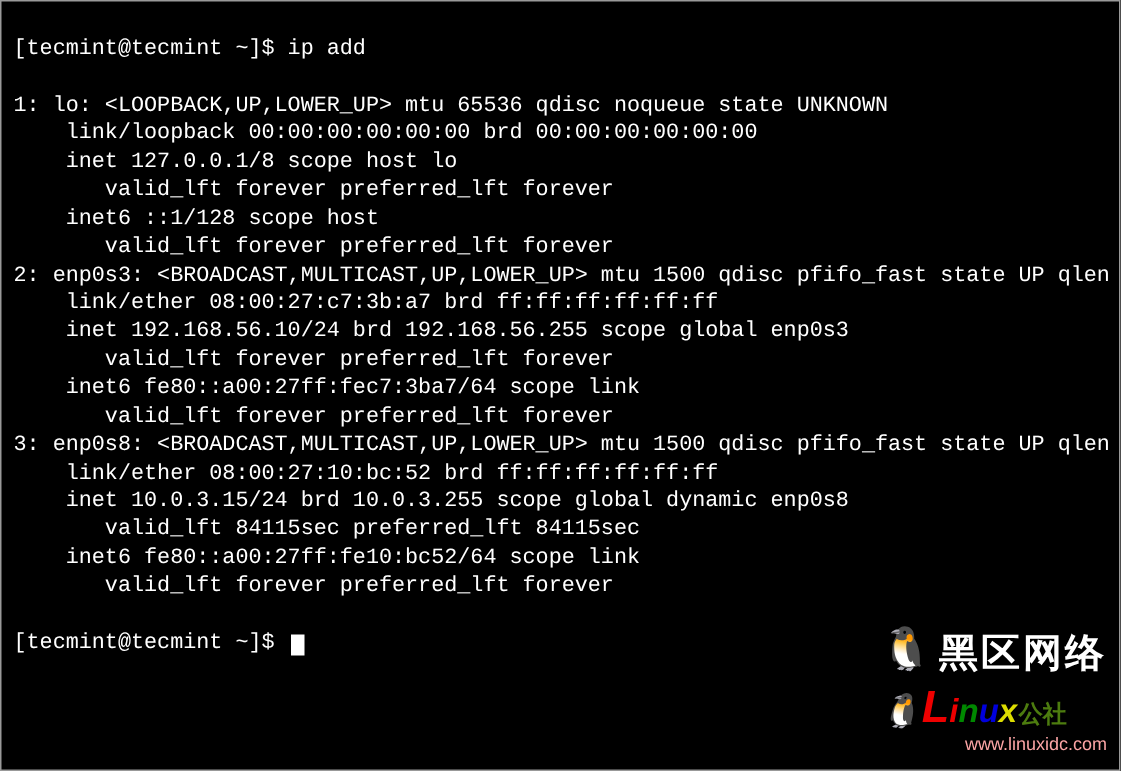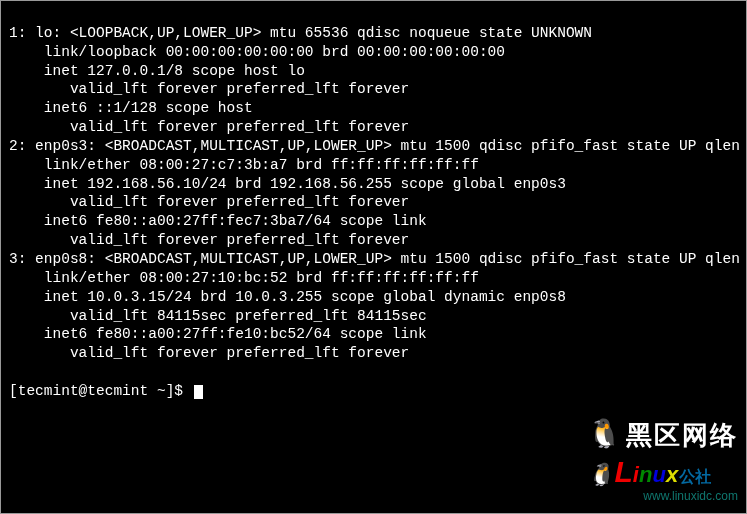--- a/index.html
+++ b/index.html
@@ -70,37 +70,38 @@
       font-size: 30px;
     }
     .wm-i {
       color: #e00;
       font-size: 22px;
     }
     .wm-n { color: #080; font-size: 22px; }
     .wm-u { color: #00d; font-size: 22px; }
     .wm-x { color: #dd0; font-size: 22px; }
     .wm-gs {
-      color: #0369a1;
+      color: #4d7c0f;
       font-size: 16px;
       font-family: "SimSun", serif;
       font-style: normal;
       margin-left: 1px;
     }
     .wm-url {
-      color: #0f766e;
+      color: #fca5a5;
       font-size: 12px;
       font-family: sans-serif;
       margin-top: -2px;
     }
   </style>
 </head>
 <body>
 
 <div class="terminal">
+<span class="line"><span>[tecmint@tecmint ~]$ </span><span>ip add</span></span>
 <div id="output-lines"><span class="line">1: lo: &lt;LOOPBACK,UP,LOWER_UP&gt; mtu 65536 qdisc noqueue state UNKNOWN</span><span class="line">    link/loopback 00:00:00:00:00:00 brd 00:00:00:00:00:00</span><span class="line">    inet 127.0.0.1/8 scope host lo</span><span class="line">       valid_lft forever preferred_lft forever</span><span class="line">    inet6 ::1/128 scope host</span><span class="line">       valid_lft forever preferred_lft forever</span><span class="line">2: enp0s3: &lt;BROADCAST,MULTICAST,UP,LOWER_UP&gt; mtu 1500 qdisc pfifo_fast state UP qlen 1000</span><span class="line">    link/ether 08:00:27:c7:3b:a7 brd ff:ff:ff:ff:ff:ff</span><span class="line">    inet 192.168.56.10/24 brd 192.168.56.255 scope global enp0s3</span><span class="line">       valid_lft forever preferred_lft forever</span><span class="line">    inet6 fe80::a00:27ff:fec7:3ba7/64 scope link</span><span class="line">       valid_lft forever preferred_lft forever</span><span class="line">3: enp0s8: &lt;BROADCAST,MULTICAST,UP,LOWER_UP&gt; mtu 1500 qdisc pfifo_fast state UP qlen 1000</span><span class="line">    link/ether 08:00:27:10:bc:52 brd ff:ff:ff:ff:ff:ff</span><span class="line">    inet 10.0.3.15/24 brd 10.0.3.255 scope global dynamic enp0s8</span><span class="line">       valid_lft 84115sec preferred_lft 84115sec</span><span class="line">    inet6 fe80::a00:27ff:fe10:bc52/64 scope link</span><span class="line">       valid_lft forever preferred_lft forever</span></div>
 <span class="line"><span>[tecmint@tecmint ~]$ </span><span class="cursor"></span></span>
 </div>
 
 <div class="watermark">
   <div class="watermark-top">
     <span class="penguin">🐧</span>
     <span class="wm-chars">黑区网络</span>
   </div>
   <div class="wm-linux">

